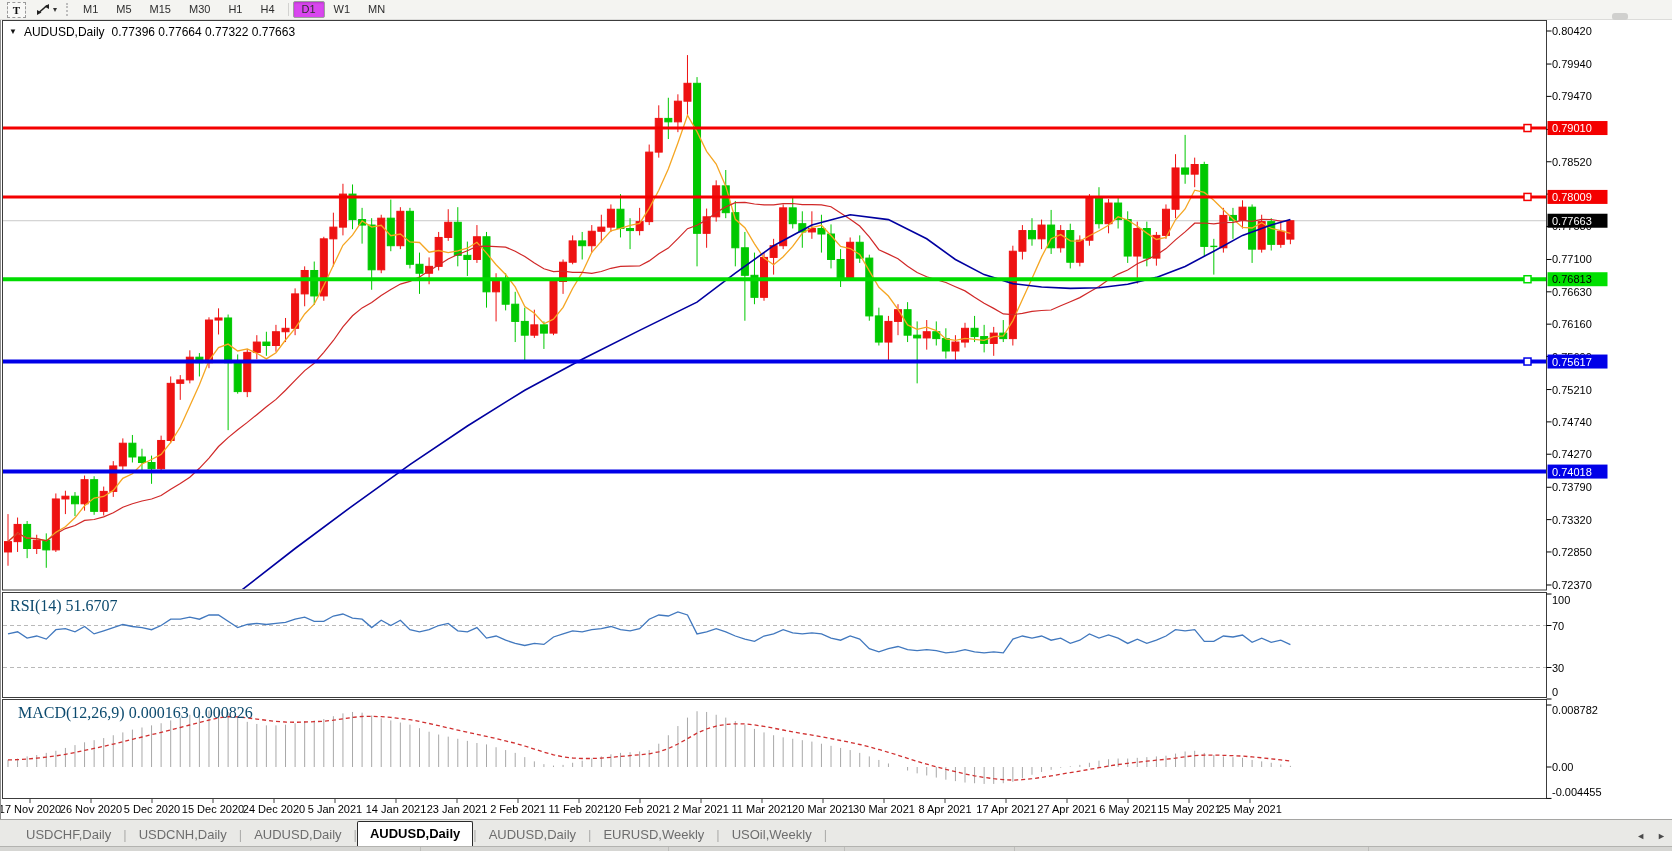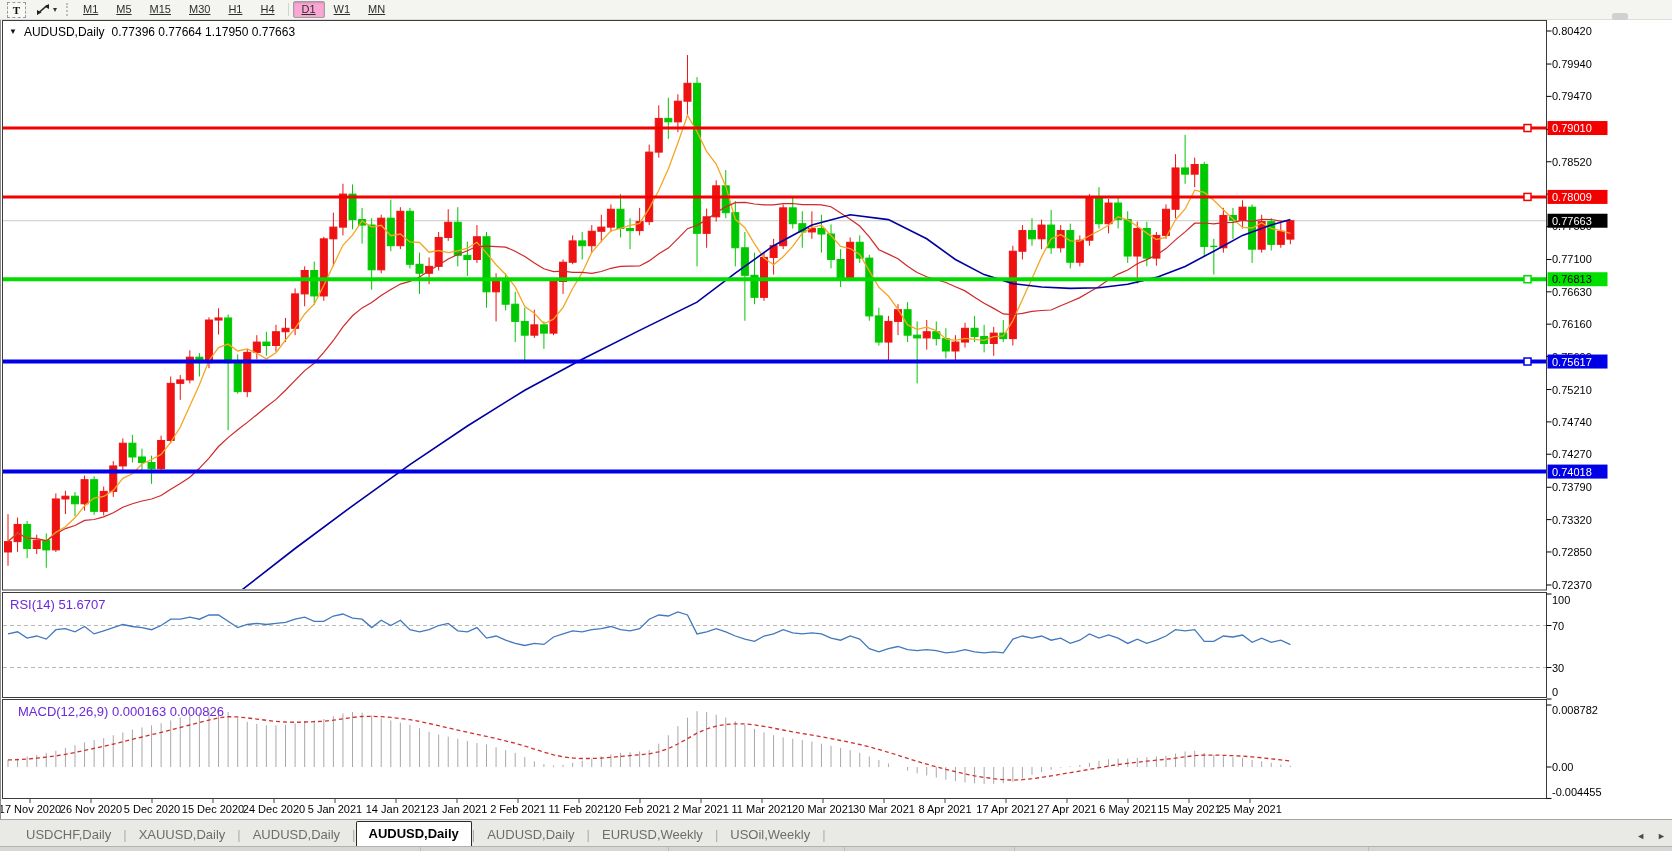--- a/index.html
+++ b/index.html
@@ -9,27 +9,27 @@
   
   .toolbar{position:absolute;left:0;top:0;width:1672px;height:19px;background:#f4f4f1;
     border-bottom:1px solid #dcdcda;display:flex;align-items:center;font-size:11px;color:#2e2e2e;z-index:10;}
   .tool-t{width:17px;height:14px;border:1px dashed #9a9a9a;display:flex;align-items:center;justify-content:center;
     font-family:"Liberation Serif",serif;font-weight:bold;font-size:11px;margin-left:7px;color:#111;background:#f9f9f7;}
   .tool-arrange{display:flex;align-items:center;margin-left:10px;gap:2px;}
   .caret{font-size:8px;color:#333;}
   .grip{width:0;height:13px;border-left:2px dotted #bdbdbd;margin:0 6px 0 9px;}
   .vsep{width:1px;height:13px;background:#d2d2d0;margin:0 4px;}
   .tbtn{padding:0 8px;height:15px;line-height:15px;border:1px solid transparent;border-radius:2px;cursor:default;}
-  .tbtn.active{background:#f9a8d4;border-color:#a0a0a0;box-shadow:inset 0 1px 2px rgba(0,0,0,.18);}
+  .tbtn.active{background:#d946ef;border-color:#a0a0a0;box-shadow:inset 0 1px 2px rgba(0,0,0,.18);}
   .sliver{position:absolute;left:1612px;top:13px;width:16px;height:7px;background:#d0d0ce;border-radius:3px;}
 
   
   .chart-title{position:absolute;left:9px;top:25px;z-index:5;font-size:12px;color:#000;display:flex;align-items:center;gap:7px;}
   .tri{font-size:8px;color:#111;transform:translateY(-1px);}
-  .pane-label{position:absolute;left:10px;z-index:5;font-size:13px;color:#6d28d9;}
+  .pane-label{position:absolute;left:10px;z-index:5;font-size:16px;color:#0c4a6e;font-family:Liberation Serif, serif;}
   #rsi-label{top:597px;}
   #macd-label{top:704px;margin-left:8px;}
 
   svg#chart-svg{position:absolute;left:0;top:0;z-index:1;}
 
   .left-edge{position:absolute;left:0;top:19px;width:1px;height:827px;background:#8f8f8f;z-index:6;}
 
   
   .tabbar{position:absolute;left:0;top:819px;width:1672px;height:27px;background:#e9e9e6;border-top:1px solid #a5a5a3;
     display:flex;align-items:flex-end;font-size:13px;color:#6d6d6d;z-index:10;}
@@ -52,39 +52,39 @@
     <div class="tool-arrange">
       <svg width="15" height="13" viewBox="0 0 15 13">
         <path d="M2 11 L8 5 L5.6 5 L11 5 M9 2 L13 2" fill="none"></path>
         <path d="M13 1 L13 6 L8.5 3.5 Z" fill="#222"></path>
         <path d="M1 12 L1 7 L5.5 9.5 Z" fill="#222"></path>
         <path d="M3.5 9 L11 2.5" stroke="#222" stroke-width="1.6"></path>
       </svg>
       <span class="caret">▾</span>
     </div>
     <div class="grip"></div>
-    <div id="tf-buttons" style="display:flex;align-items:center;text-decoration:underline;">
+    <div id="tf-buttons" style="display:flex;align-items:center;">
         <div class="tbtn">M1</div>
         <div class="tbtn">M5</div>
         <div class="tbtn">M15</div>
         <div class="tbtn">M30</div>
         <div class="tbtn">H1</div>
         <div class="tbtn">H4</div>
         <div class="vsep"></div>
         <div class="tbtn active">D1</div>
         <div class="tbtn">W1</div>
         <div class="tbtn">MN</div>
       </div>
     <div class="sliver"></div>
   </div>
 
   <div class="chart-title">
     <span class="tri">▼</span>
     <span>AUDUSD,Daily</span>
-    <span>0.77396 0.77664 1.17950 0.77663</span>
+    <span>0.77396 0.77664 0.77322 0.77663</span>
   </div>
   <div class="pane-label" id="rsi-label">RSI(14) 51.6707</div>
   <div class="pane-label" id="macd-label">MACD(12,26,9) 0.000163 0.000826</div>
 
   <div class="left-edge"></div>
 
   <svg id="chart-svg" width="1672" height="819">
       <defs>
         <clipPath id="mainclip">
           <rect x="3" y="21" width="1543" height="568"></rect>
@@ -637,21 +637,21 @@
         <line x1="1250" y1="799" x2="1250" y2="803" stroke="#444"></line>
         <text x="1250" y="813" font-size="11" fill="#000" font-family="Liberation Sans, sans-serif" text-anchor="middle">25 May 2021</text>
       </g>
     </svg>
 
   <div class="tabbar">
     <div class="lead"></div>
     <div id="tabs-holder" style="display:flex;align-items:flex-end;">
         <div class="tab">USDCHF,Daily</div>
         <div class="tabsep">|</div>
-        <div class="tab">XAUUSD,Daily</div>
+        <div class="tab">USDCNH,Daily</div>
         <div class="tabsep">|</div>
         <div class="tab">AUDUSD,Daily</div>
         <div class="tabsep">|</div>
         <div class="tab active">AUDUSD,Daily</div>
         <div class="tabsep">|</div>
         <div class="tab">AUDUSD,Daily</div>
         <div class="tabsep">|</div>
         <div class="tab">EURUSD,Weekly</div>
         <div class="tabsep">|</div>
         <div class="tab">USOil,Weekly</div>

